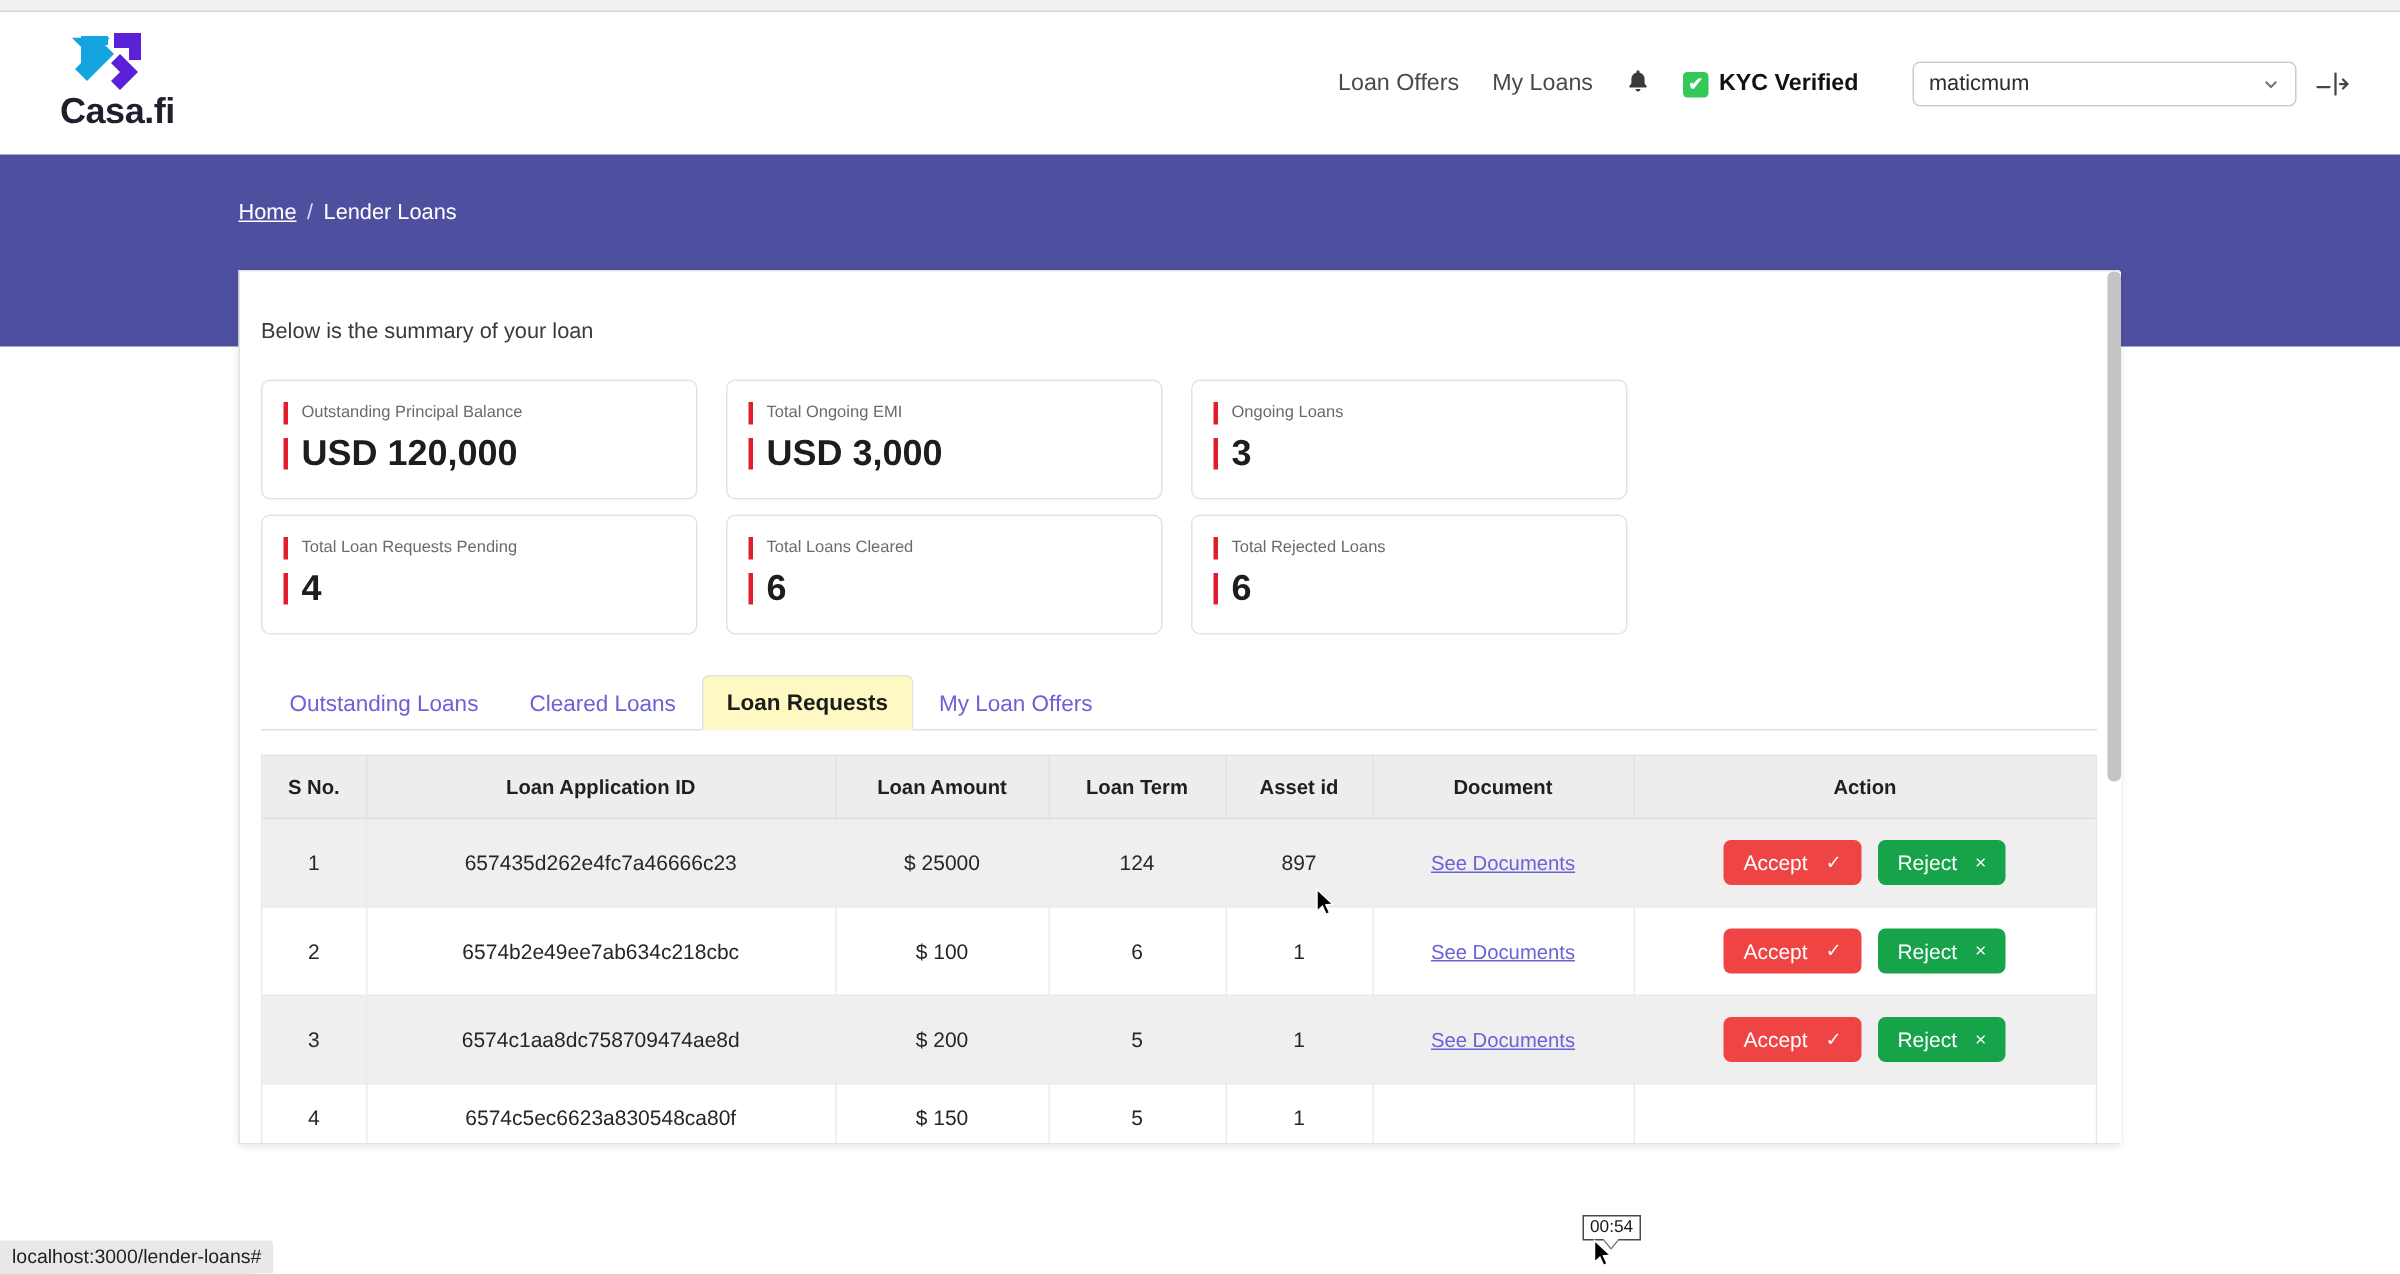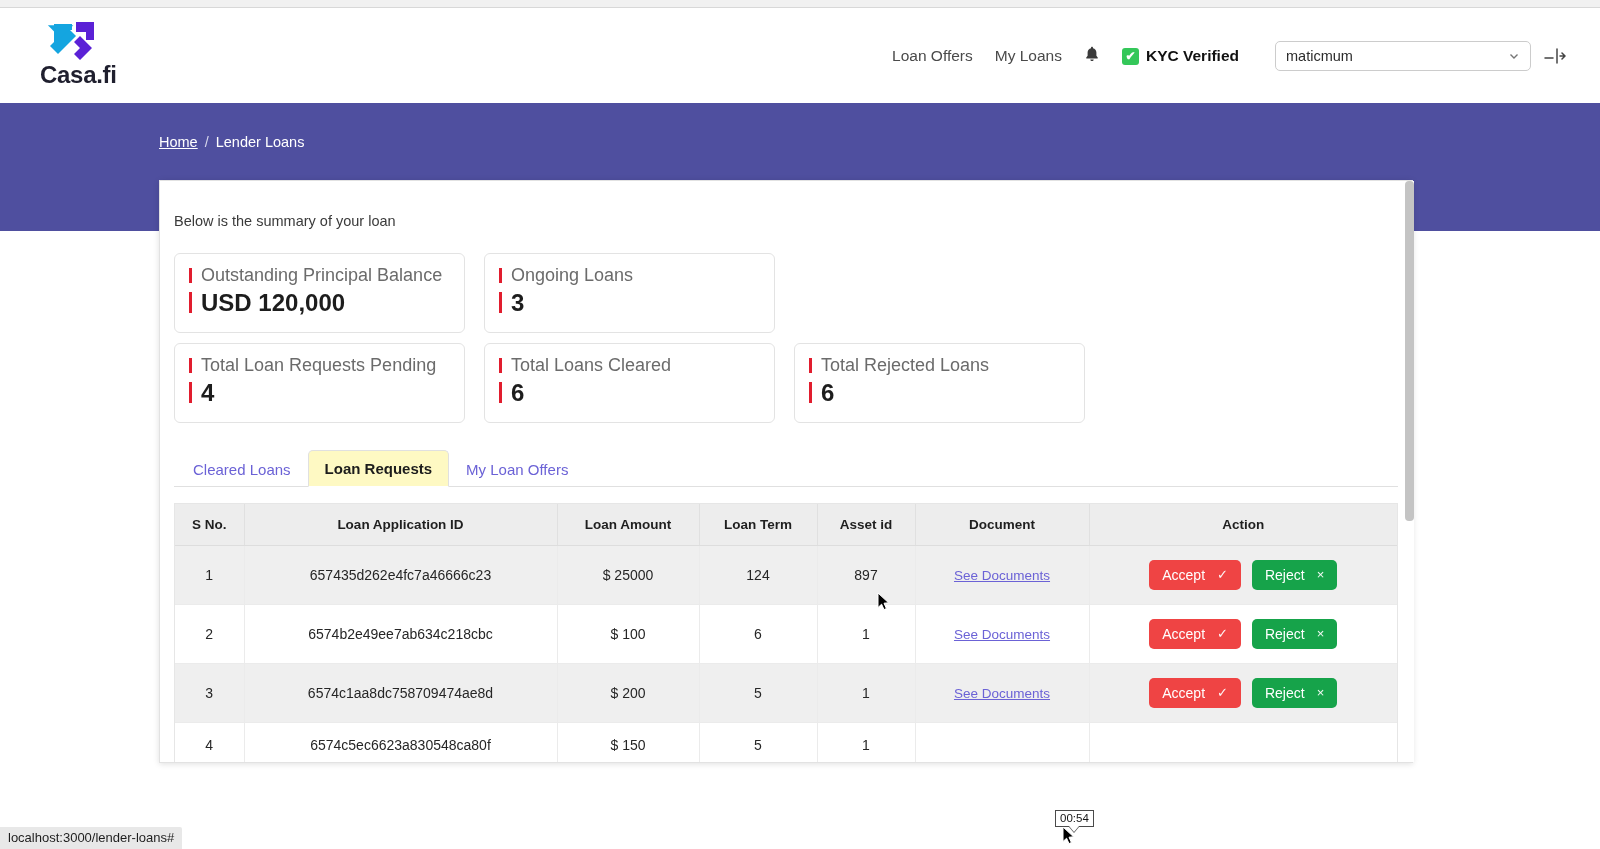--- a/index.html
+++ b/index.html
@@ -190,21 +190,21 @@
   .stat-card {
     width: 291px;
     height: 80px;
     border: 1px solid #e3e3e3;
     border-radius: 6px;
     background: #fff;
     padding: 14px 0 0 14px;
     flex: 0 0 auto;
   }
   .stat-label {
-    font-size: 18px;
+    font-size: 11px;
     color: #6b6b6b;
     border-left: 3px solid #e11d2e;
     padding-left: 9px;
     line-height: 15px;
   }
   .stat-value {
     font-size: 24px;
     font-weight: 700;
     color: #1d1d1d;
     border-left: 3px solid #e11d2e;
@@ -455,20 +455,24 @@
 
   <div class="panel">
     <div class="panel-inner">
 
       <div class="page-subtitle">Below is the summary of your loan</div>
 
       <div class="cards-row">
         <div class="stat-card">
           <div class="stat-label">Outstanding Principal Balance</div>
           <div class="stat-value">USD 120,000</div>
+        </div>
+        <div class="stat-card">
+          <div class="stat-label">Total Ongoing EMI</div>
+          <div class="stat-value">USD 3,000</div>
         </div>
         <div class="stat-card">
           <div class="stat-label">Ongoing Loans</div>
           <div class="stat-value">3</div>
         </div>
       </div>
 
       <div class="cards-row second">
         <div class="stat-card">
           <div class="stat-label">Total Loan Requests Pending</div>
@@ -479,20 +483,21 @@
           <div class="stat-value">6</div>
         </div>
         <div class="stat-card">
           <div class="stat-label">Total Rejected Loans</div>
           <div class="stat-value">6</div>
         </div>
         <div class="card-spacer"></div>
       </div>
 
       <div class="tabs">
+        <div class="tab">Outstanding Loans</div>
         <div class="tab">Cleared Loans</div>
         <div class="tab active">Loan Requests</div>
         <div class="tab">My Loan Offers</div>
       </div>
 
       <div class="table-wrap">
         <table>
           <colgroup>
             <col class="col-sno">
               <col class="col-appid">

